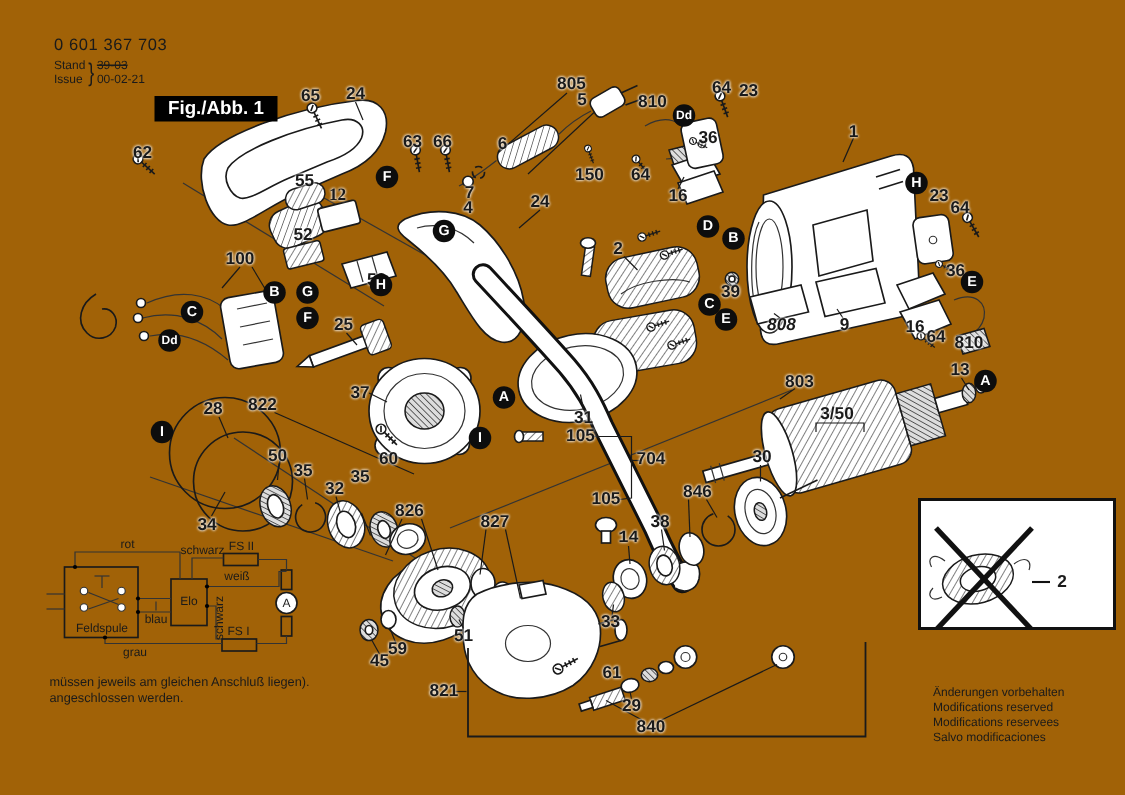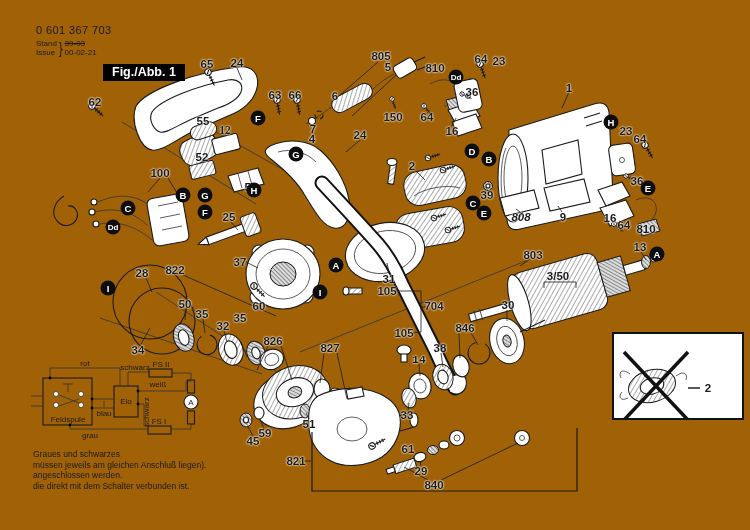--- a/index.html
+++ b/index.html
@@ -511,19 +511,23 @@
       </g>
       <path d="M16,40 C8,34 4,38 7,44 M14,64 C6,68 4,62 8,58 M62,42 C70,36 74,40 72,46" class="thin"></path>
       <line x1="10" y1="18" x2="74" y2="86" stroke="#111" stroke-width="3.5"></line>
       <line x1="74" y1="18" x2="10" y2="86" stroke="#111" stroke-width="3.5"></line>
       <line x1="74" y1="54" x2="86" y2="54" stroke="#111" stroke-width="1.4"></line>
     </svg>
     <span class="callout" style="left:94px;top:54px">2</span>
   </div>
 
   <div class="notes notes-left">
-      <div>Graues und schwarzes</div>
       <div>müssen jeweils am gleichen Anschluß liegen).</div>
       <div>angeschlossen werden.</div>
-      <div>die direkt mit dem Schalter verbunden ist.</div>
     </div>
+  <div class="notes notes-right">
+      <div>Änderungen vorbehalten</div>
+      <div>Modifications reserved</div>
+      <div>Modifications reservees</div>
+      <div>Salvo modificaciones</div>
+    </div>
 
 </div>
 
 </body></html>

